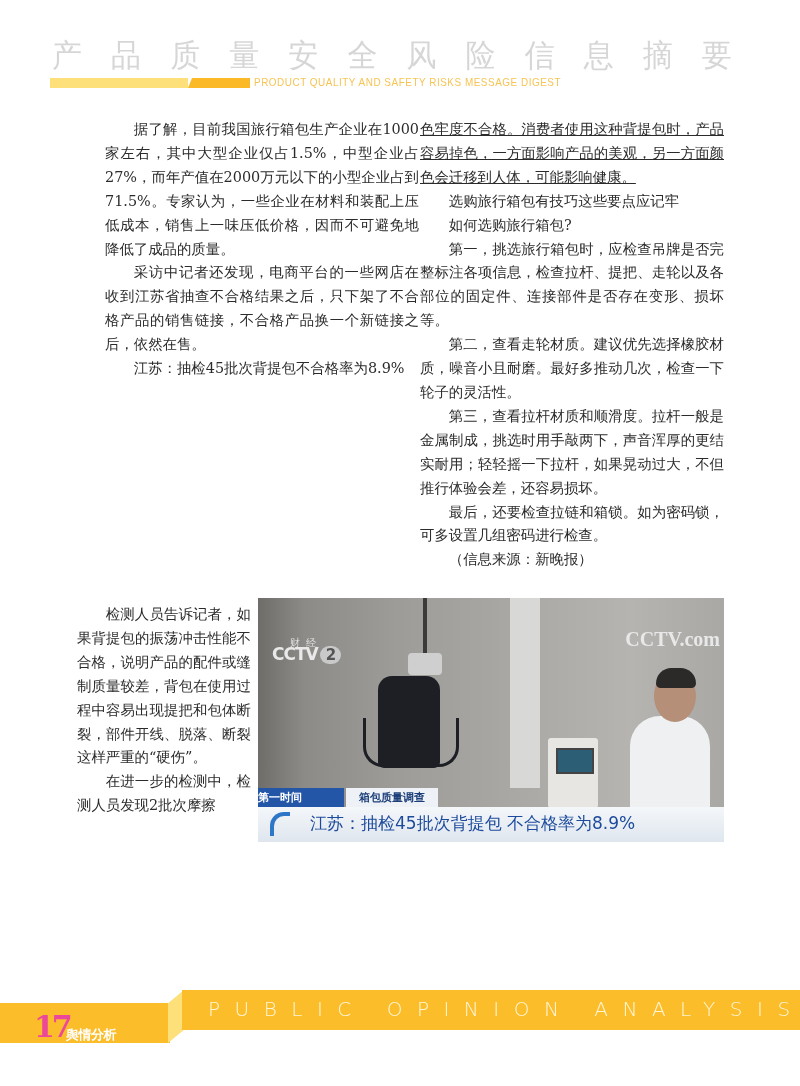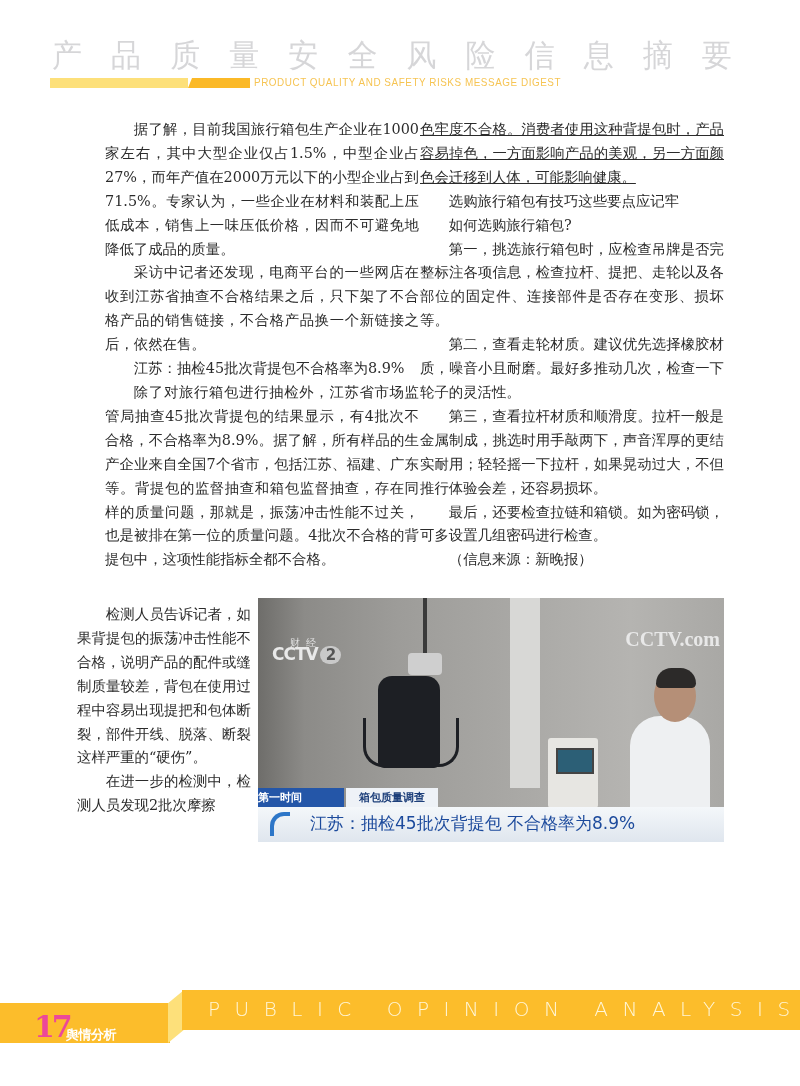--- a/index.html
+++ b/index.html
@@ -167,21 +167,20 @@
   <span>要</span>
 </div>
 <div class="hdr-bar-light"></div>
 <div class="hdr-bar-dark"></div>
 <div class="hdr-sub">PRODUCT QUALITY AND SAFETY RISKS MESSAGE DIGEST</div>
 
 <div class="col col-left">
   <p>据了解，目前我国旅行箱包生产企业在1000家左右，其中大型企业仅占1.5%，中型企业占27%，而年产值在2000万元以下的小型企业占到71.5%。专家认为，一些企业在材料和装配上压低成本，销售上一味压低价格，因而不可避免地降低了成品的质量。</p>
   <p>采访中记者还发现，电商平台的一些网店在收到江苏省抽查不合格结果之后，只下架了不合格产品的销售链接，不合格产品换一个新链接之后，依然在售。</p>
   <p>江苏：抽检45批次背提包不合格率为8.9%</p>
-  <p>除了对旅行箱包进行抽检外，江苏省市场监管局抽查45批次背提包的结果显示，有4批次不合格，不合格率为8.9%。据了解，所有样品的生产企业来自全国7个省市，包括江苏、福建、广东等。背提包的监督抽查和箱包监督抽查，存在同样的质量问题，那就是，振荡冲击性能不过关，也是被排在第一位的质量问题。4批次不合格的背提包中，这项性能指标全都不合格。</p>
 </div>
 
 <div class="col col-left-narrow">
   <p>检测人员告诉记者，如果背提包的振荡冲击性能不合格，说明产品的配件或缝制质量较差，背包在使用过程中容易出现提把和包体断裂，部件开线、脱落、断裂这样严重的“硬伤”。</p>
   <p>在进一步的检测中，检测人员发现2批次摩擦</p>
 </div>
 
 <div class="col col-right">
   <p class="noind">色牢度不合格。消费者使用这种背提包时，产品容易掉色，一方面影响产品的美观，另一方面颜色会迁移到人体，可能影响健康。</p>
   <p class="sub">选购旅行箱包有技巧这些要点应记牢</p>

